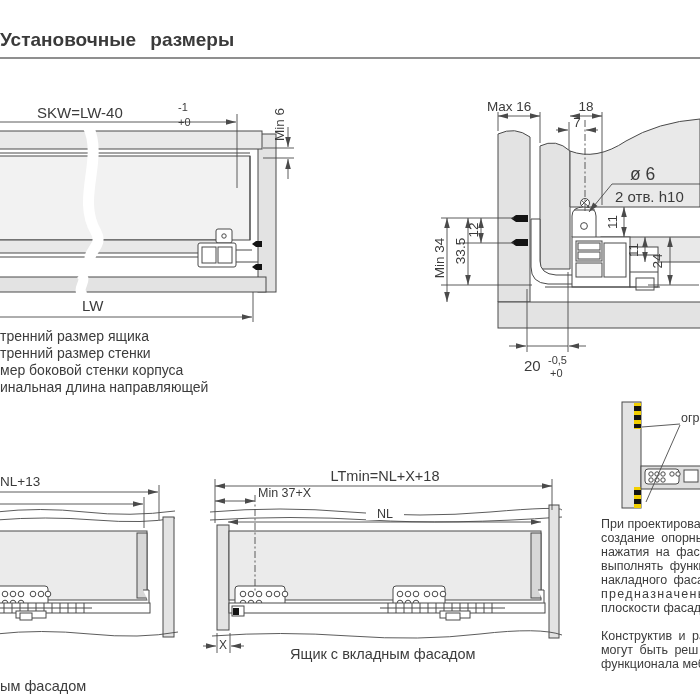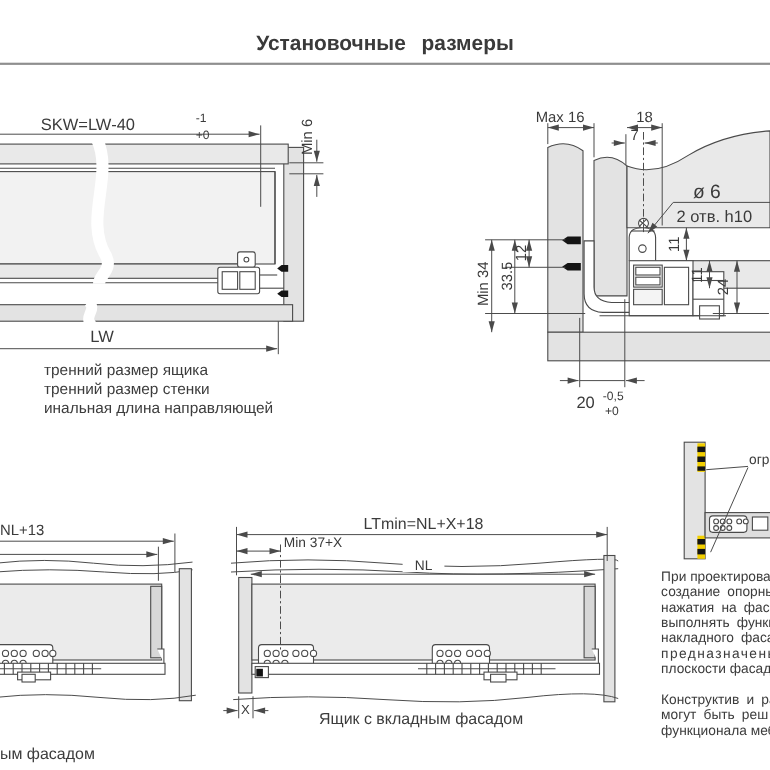--- a/index.html
+++ b/index.html
@@ -1,22 +1,22 @@
 <!DOCTYPE html>
 <html><head>
 <meta charset="utf-8">
 <style>
   html,body{margin:0;padding:0;background:#fff;}
   #page{position:relative;width:700px;height:700px;overflow:hidden;background:#fff;
         font-family:"Liberation Sans",sans-serif;color:#3b3b3b;}
   .abs{position:absolute;}
-  #title{top:29px;left:0;width:700px;text-align:center;font-size:19px;font-weight:bold;
+  #title{top:29px;left:0;width:700px;text-align:left;font-size:19px;font-weight:bold;
          word-spacing:9px;color:#3a3a3a;}
   #rule{top:57px;left:0;width:700px;height:1.5px;background:#8f8f8f;}
-  #legend{top:328px;left:0;font-size:14px;line-height:17px;color:#3c3c3c;white-space:nowrap;padding-left:40px;}
+  #legend{top:328px;left:0;font-size:14px;line-height:17px;color:#3c3c3c;white-space:nowrap;}
   .cap{font-size:14.5px;color:#3c3c3c;white-space:nowrap;}
   #cap-left{top:678px;left:0;}
   #cap-mid{top:646px;left:290px;}
   #limiter-label{top:411px;left:681px;font-size:12.5px;white-space:nowrap;}
   #rtext{top:517px;left:601px;width:120px;font-size:12.5px;line-height:14px;color:#3c3c3c;}
   #rtext .ln{white-space:nowrap;}
   #rtext .sp3{word-spacing:3px;}
   #rtext .ls{letter-spacing:1.3px;}
   #rtext .gap{height:14px;}
   svg{position:absolute;top:0;left:0;}
@@ -306,20 +306,21 @@
       </g>
       <rect x="684" y="470" width="14" height="12" fill="#fff"></rect>
       <line x1="680" y1="424" x2="642" y2="427" stroke-width="0.9"></line>
       <line x1="680" y1="425" x2="646" y2="502" stroke-width="0.9"></line>
     </g>
   </svg>
 
   <div class="abs" id="legend">
     <div class="ln">тренний размер ящика</div>
     <div class="ln">тренний размер стенки</div>
+    <div class="ln">мер боковой стенки корпуса</div>
     <div class="ln">инальная длина направляющей</div>
   </div>
 
   <div class="abs cap" id="cap-left">ым фасадом</div>
   <div class="abs cap" id="cap-mid">Ящик с вкладным фасадом</div>
   <div class="abs" id="limiter-label">огра</div>
 
   <div class="abs" id="rtext">
     <div class="ln">При проектирован</div>
     <div class="ln sp3">создание опорны</div>

